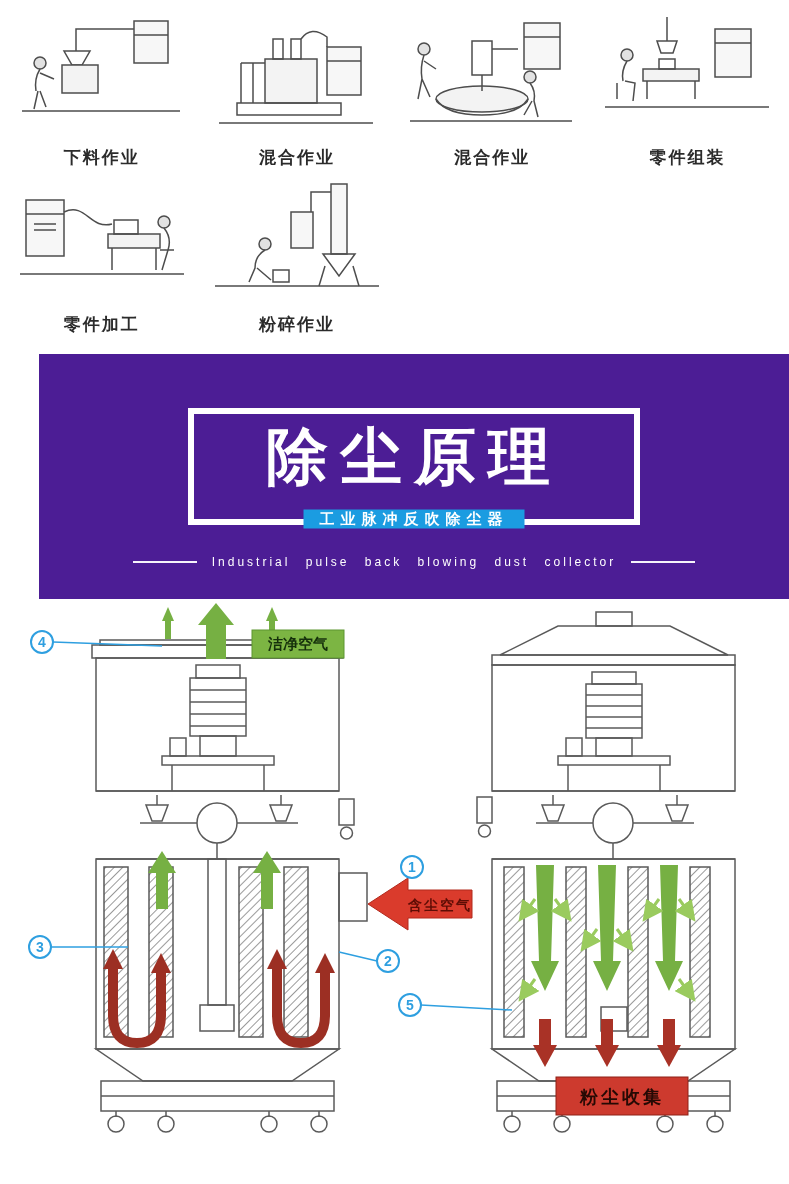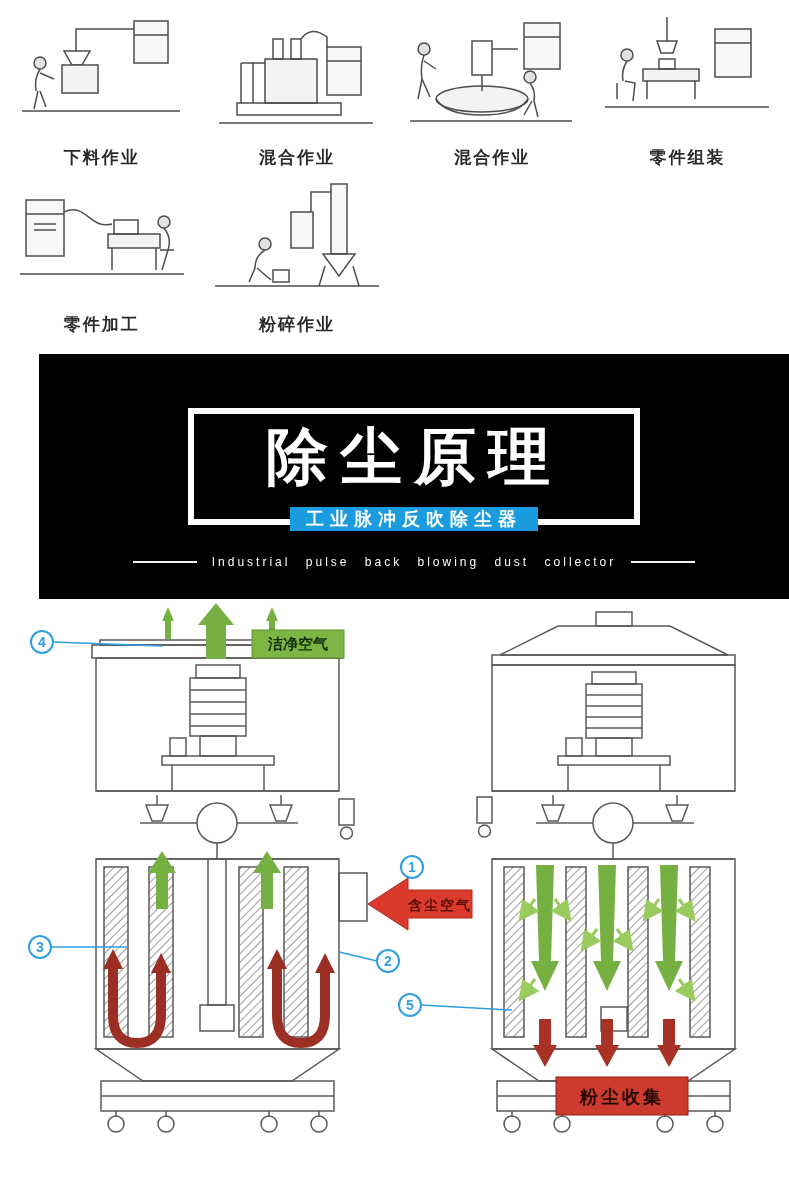--- a/index.html
+++ b/index.html
@@ -5,25 +5,25 @@
   html,body{margin:0;padding:0;background:#fff;}
   .page{width:789px;margin:0 auto;font-family:"Liberation Sans",sans-serif;background:#fff;}
 
   
   .process-grid{display:grid;grid-template-columns:repeat(4,1fr);padding:6px 4px 14px;background:#fff;}
   .cell{margin:0;padding:4px 2px;text-align:center;}
   .cell svg{width:180px;height:132px;display:block;margin:0 auto;}
   .cell figcaption{font-size:17px;font-weight:bold;color:#2b2b2b;letter-spacing:2px;margin-top:4px;}
 
   
-  .banner{height:245px;box-sizing:border-box;background:#000000;padding-top:54px;margin-left:39px;}
+  .banner{height:245px;box-sizing:border-box;background:#4c1d95;padding-top:54px;margin-left:39px;}
   .frame{width:440px;margin:0 auto;border:6px solid #fff;position:relative;padding:10px 0 30px;}
   .frame h1{margin:0;text-align:center;color:#fff;font-size:62px;font-weight:bold;letter-spacing:12px;line-height:1.05;}
   .frame-sub{position:absolute;left:50%;bottom:0;transform:translate(-50%,50%);background:#1b9ce1;
-    padding:0 16px;color:#fff;font-size:18px;font-weight:bold;letter-spacing:6px;white-space:nowrap;}
+    padding:0 16px;color:#fff;font-size:15px;font-weight:bold;letter-spacing:6px;white-space:nowrap;}
   .en-row{display:flex;align-items:center;justify-content:center;margin-top:30px;gap:15px;}
   .en-row .ln{display:inline-block;width:64px;height:2px;background:rgba(255,255,255,.95);}
   .en-row .en{color:#fff;font-size:12px;letter-spacing:3px;word-spacing:9px;white-space:nowrap;}
 
   
   .diagram{background:#fff;}
   .diagram svg{display:block;}
 </style>
 </head>
 <body>

